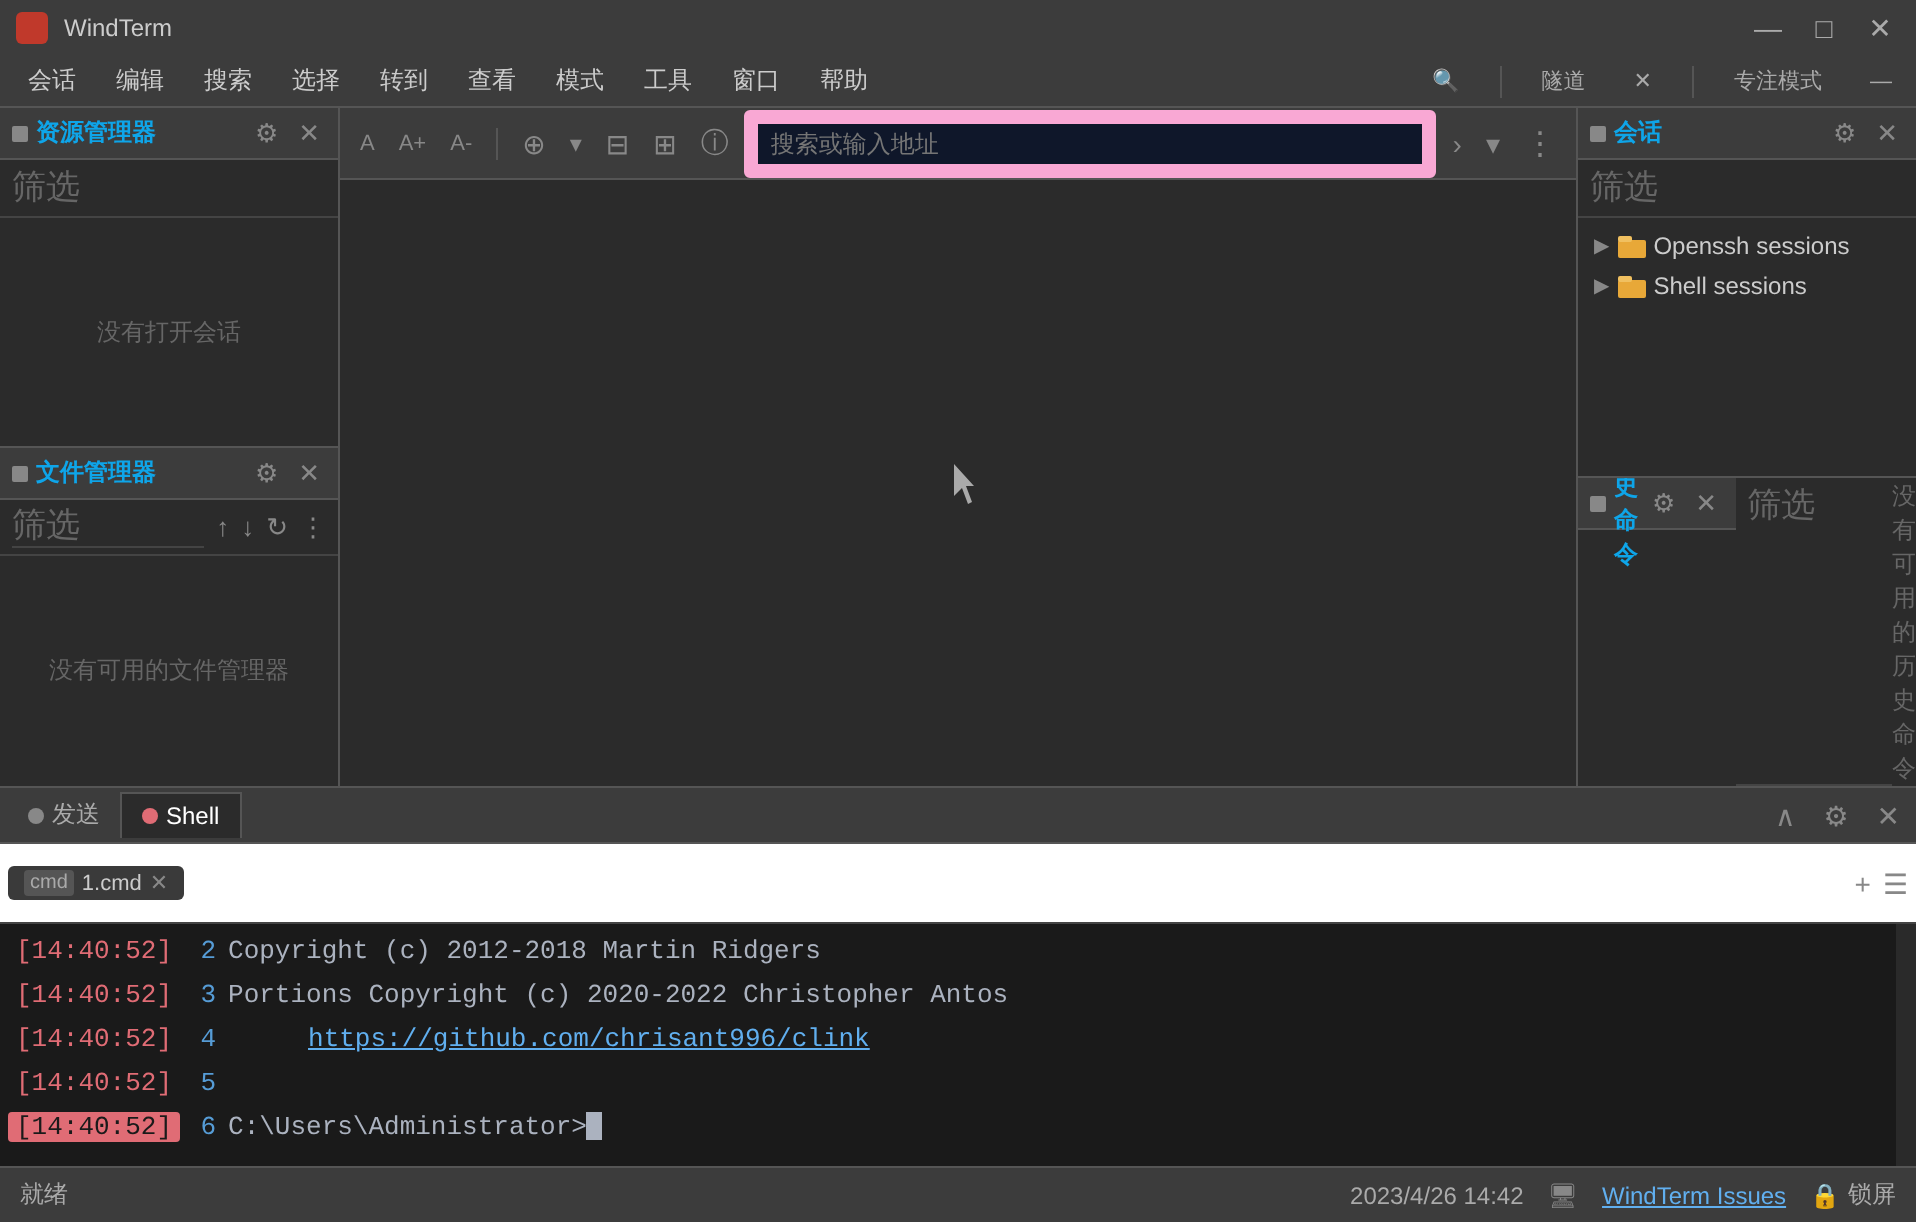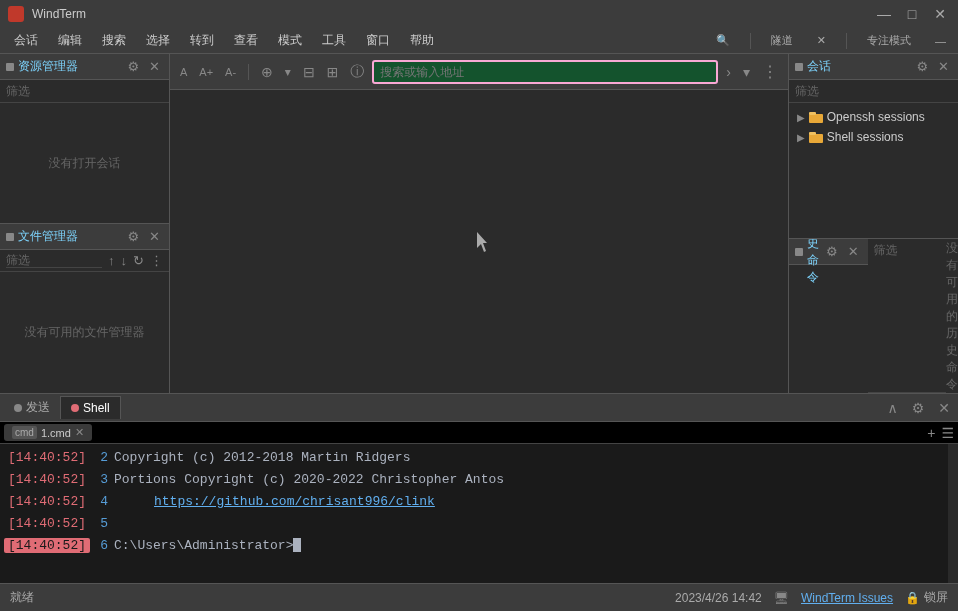--- a/index.html
+++ b/index.html
@@ -21,38 +21,38 @@
     
     #main { display: flex; height: calc(611px - 28px - 26px - 190px - 28px); }
 
     
     #left-panels { width: 170px; display: flex; flex-direction: column; border-right: 1px solid #555; flex-shrink: 0; }
 
     
     .panel { display: flex; flex-direction: column; flex: 1; overflow: hidden; }
     .panel-header { background: #3c3c3c; height: 26px; display: flex; align-items: center; padding: 0 6px; border-bottom: 1px solid #555; gap: 4px; }
     .panel-header .panel-dot { width: 8px; height: 8px; background: #888; border-radius: 1px; flex-shrink: 0; }
-    .panel-header .panel-title { flex: 1; font-size: 12px; color: #7dd3fc; }
+    .panel-header .panel-title { flex: 1; font-size: 12px; color: #0ea5e9; font-weight: bold; }
     .panel-header .panel-actions { display: flex; gap: 4px; align-items: center; }
     .panel-header .panel-act-btn { color: #888; cursor: pointer; font-size: 13px; padding: 1px 3px; }
     .panel-filter { padding: 4px 6px; border-bottom: 1px solid #444; }
-    .panel-filter input { background: transparent; border: none; outline: none; color: #aaa; font-size: 12px; width: 100%; }
+    .panel-filter input { background: transparent; border: none; outline: none; color: #aaa; font-size: 17px; width: 100%; font-family: Liberation Serif, serif; }
     .panel-filter input::placeholder { color: #666; }
     .panel-empty { flex: 1; display: flex; align-items: center; justify-content: center; color: #666; font-size: 12px; }
 
     
     .file-toolbar { padding: 3px 6px; display: flex; align-items: center; gap: 6px; border-bottom: 1px solid #444; }
     .file-toolbar .ft-btn { color: #888; cursor: pointer; font-size: 13px; }
 
     
     #center { flex: 1; display: flex; flex-direction: column; background: #2b2b2b; overflow: hidden; }
     #browser-bar { background: #3c3c3c; height: 36px; display: flex; align-items: center; padding: 0 6px; gap: 4px; border-bottom: 1px solid #555; }
     #browser-bar .bb-btn { color: #888; cursor: pointer; font-size: 14px; padding: 2px 4px; }
     #browser-bar .bb-info { color: #888; font-size: 14px; padding: 2px 4px; }
-    #browser-bar .bb-input { flex: 1; background: #14532d; border: 2px solid #f9a8d4; border-radius: 3px; padding: 3px 6px; color: #aaa; font-size: 12px; outline: none; }
+    #browser-bar .bb-input { flex: 1; background: #0f172a; border: 7px solid #f9a8d4; border-radius: 3px; padding: 3px 6px; color: #aaa; font-size: 12px; outline: none; }
     #browser-bar .bb-more { color: #888; cursor: pointer; font-size: 16px; padding: 2px 4px; }
     #browser-content { flex: 1; display: flex; align-items: center; justify-content: center; background: #2b2b2b; }
 
     
     #right-panels { width: 170px; display: flex; flex-direction: column; border-left: 1px solid #555; flex-shrink: 0; }
     .session-tree { padding: 4px 4px; }
     .session-item { display: flex; align-items: center; gap: 4px; padding: 3px 4px; cursor: pointer; }
     .session-item .tree-arrow { color: #888; font-size: 10px; }
     .session-item .item-label { font-size: 12px; color: #ccc; }
 
@@ -257,21 +257,21 @@
     </div>
     <div class="tab-right">
       <span class="tab-right-btn">∧</span>
       <span class="tab-right-btn">⚙</span>
       <span class="tab-right-btn">✕</span>
     </div>
   </div>
 
   <div id="terminal-content" style="flex:1;display:flex;flex-direction:column;overflow:hidden;">
 
-    <div style="background:#000000;display:flex;align-items:center;padding:2px 4px;gap:4px;border-bottom:1px solid #444;height:22px;">
+    <div style="background:#ffffff;display:flex;align-items:center;padding:2px 4px;gap:4px;border-bottom:1px solid #444;height:40px;">
       <div style="background:#3a3a3a;border-radius:3px;padding:2px 8px;font-size:11px;color:#ccc;cursor:pointer;display:flex;align-items:center;gap:4px;">
         <span style="font-size:10px;background:#555;padding:1px 3px;border-radius:2px;color:#aaa;">cmd</span>
         <span>1.cmd</span>
         <span style="color:#888;font-size:11px;cursor:pointer;">✕</span>
       </div>
       <div style="margin-left:auto;display:flex;gap:6px;">
         <span style="color:#888;cursor:pointer;font-size:14px;">+</span>
         <span style="color:#888;cursor:pointer;font-size:14px;">☰</span>
       </div>
     </div>

